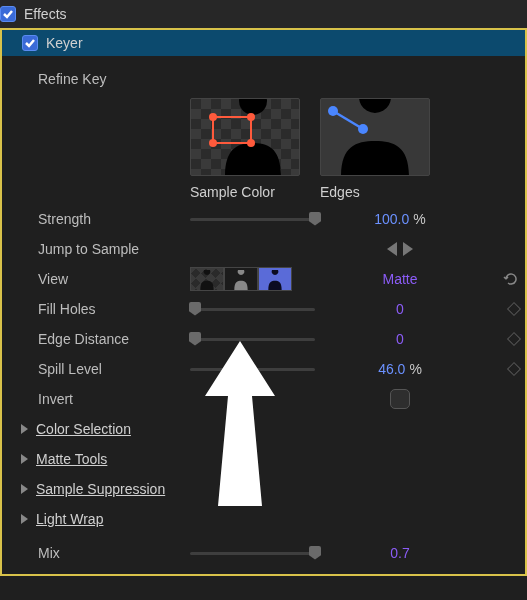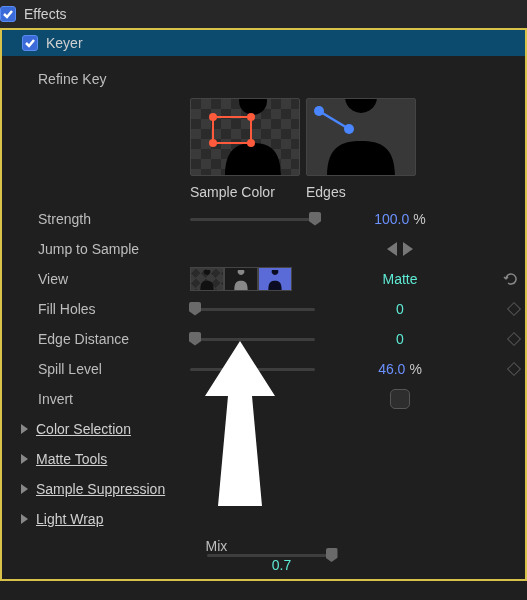--- a/index.html
+++ b/index.html
@@ -50,32 +50,32 @@
   .row {
     display: flex;
     align-items: center;
     min-height: 30px;
     padding-left: 36px;
     position: relative;
   }
   .label-col { width: 152px; color: #bdbdbd; }
   .control-col { width: 150px; display: flex; align-items: center; }
   .value-col { width: 120px; display: flex; align-items: center; justify-content: center; color: #6b91ff; }
-  .value-col .plain { color: #5eead4; }
+  .value-col .plain { color: #8b5cf6; }
   .value-col .pct { color: #c9c9c9; margin-left: 4px; }
   .key-col {
     position: absolute;
     right: 6px;
     top: 0;
     bottom: 0;
     display: flex;
     align-items: center;
   }
 
-  .thumbs { display: flex; gap: 6px; margin-left: 188px; padding: 6px 0 4px 0; }
+  .thumbs { display: flex; gap: 20px; margin-left: 188px; padding: 6px 0 4px 0; }
   .thumb { display:flex; flex-direction:column; align-items:flex-start; }
   .thumb-box {
     width: 110px; height: 78px; border: 1px solid #444; border-radius: 2px;
     background-color: #2b2b2b;
     position: relative; overflow: hidden;
   }
   .thumb-box.checker {
     background-image:
       linear-gradient(45deg,#3a3a3a 25%,transparent 25%),
       linear-gradient(-45deg,#3a3a3a 25%,transparent 25%),
@@ -331,21 +331,21 @@
     </div>
     <div class="collaps-row">
       <div class="disclose"></div>
       <span>Sample Suppression</span>
     </div>
     <div class="collaps-row">
       <div class="disclose"></div>
       <span>Light Wrap</span>
     </div>
 
-    <div class="row" style="margin-top:4px;flex-direction:column;">
+    <div class="row" style="margin-top:4px;">
       <div class="label-col">Mix</div>
       <div class="control-col">
         <div class="slider-track">
           <div class="slider-thumb" style="left: 100%;"></div>
         </div>
       </div>
       <div class="value-col">
           <span class="plain">0.7</span>
         </div>
     </div>

